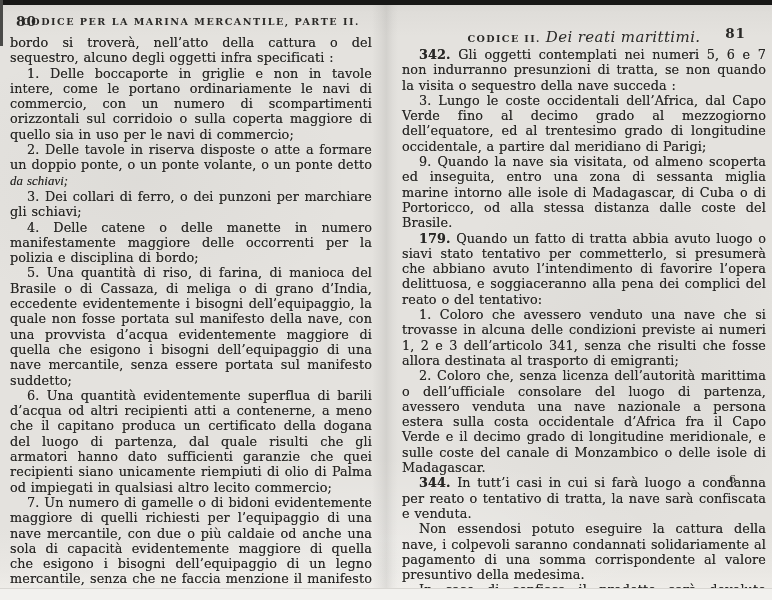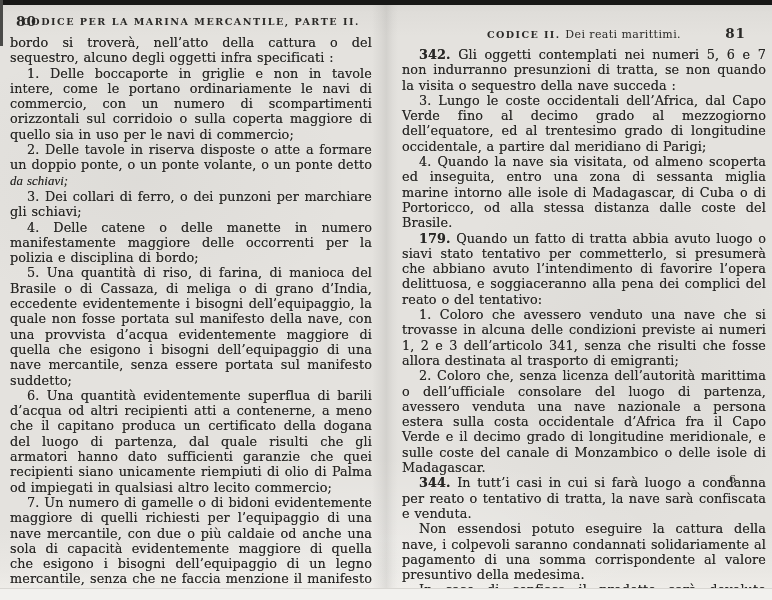--- a/index.html
+++ b/index.html
@@ -73,22 +73,22 @@
   .page-right .pagenum { right: 20px; }
   .runhead {
     text-align: center;
     font-size: 9.6px; font-weight: bold;
     letter-spacing: 1.5px;
     padding-top: 3px;
     white-space: nowrap;
   }
   .runhead .smallcaps { font-size: 9.6px; font-weight: bold; letter-spacing: 1.4px; }
   .runhead .ital {
-    font-weight: normal;
-    font-size: 11px; letter-spacing: 0.4px;
+    font-style: italic; font-weight: normal;
+    font-size: 15px; letter-spacing: 0.4px;
     text-transform: none;
   }
   .page-body {
     font-size: 12.8px;
     line-height: 15.3px;
     text-align: justify;
     letter-spacing: 0.1px;
     word-spacing: 0.6px;
     color: #272624;
     text-shadow: 0 0 0.5px rgba(30,30,28,0.55);
@@ -133,21 +133,21 @@
       <div class="header-row">
         <div class="runhead">
           <span class="smallcaps">CODICE II.</span>
           <span class="ital">Dei reati marittimi.</span>
         </div>
         <span class="pagenum">81</span>
       </div>
       <div class="page-body">
           <p class="para"><span class="seg-bold">342.</span><span> Gli oggetti contemplati nei numeri 5, 6 e 7 non indurranno presunzioni di tratta, se non quando la visita o sequestro della nave succeda :</span></p>
           <p class="para"><span>3. Lungo le coste occidentali dell’Africa, dal Capo Verde fino al decimo grado al mezzogiorno dell’equatore, ed al trentesimo grado di longitudine occidentale, a partire dal meridiano di Parigi;</span></p>
-          <p class="para"><span>4. Quando la nave sia visitata, od almeno scoperta ed inseguita, entro una zona di sessanta miglia marine intorno alle isole di Madagascar, di Cuba o di Portoricco, od alla stessa distanza dalle coste del Brasile.</span></p>
+          <p class="para"><span>9. Quando la nave sia visitata, od almeno scoperta ed inseguita, entro una zona di sessanta miglia marine intorno alle isole di Madagascar, di Cuba o di Portoricco, od alla stessa distanza dalle coste del Brasile.</span></p>
           <p class="para"><span class="seg-bold">179.</span><span> Quando un fatto di tratta abbia avuto luogo o siavi stato tentativo per commetterlo, si presumerà che abbiano avuto l’intendimento di favorire l’opera delittuosa, e soggiaceranno alla pena dei complici del reato o del tentativo:</span></p>
           <p class="para"><span>1. Coloro che avessero venduto una nave che si trovasse in alcuna delle condizioni previste ai numeri 1, 2 e 3 dell’articolo 341, senza che risulti che fosse allora destinata al trasporto di emigranti;</span></p>
           <p class="para"><span>2. Coloro che, senza licenza dell’autorità marittima o dell’ufficiale consolare del luogo di partenza, avessero venduta una nave nazionale a persona estera sulla costa occidentale d’Africa fra il Capo Verde e il decimo grado di longitudine meridionale, e sulle coste del canale di Monzambico o delle isole di Madagascar.</span></p>
           <p class="para"><span class="seg-bold">344.</span><span> In tutt’i casi in cui si farà luogo a condanna per reato o tentativo di tratta, la nave sarà confiscata e venduta.</span></p>
           <p class="para"><span>Non essendosi potuto eseguire la cattura della nave, i colpevoli saranno condannati solidariamente al pagamento di una somma corrispondente al valore presuntivo della medesima.</span></p>
           <p class="para"><span>In caso di confisca il prodotto sarà devoluto all’erario dello Stato, salvo quanto fosse stabilito dalle</span></p>
         </div>
       <span class="signature-mark">6</span>
     </div>
 

